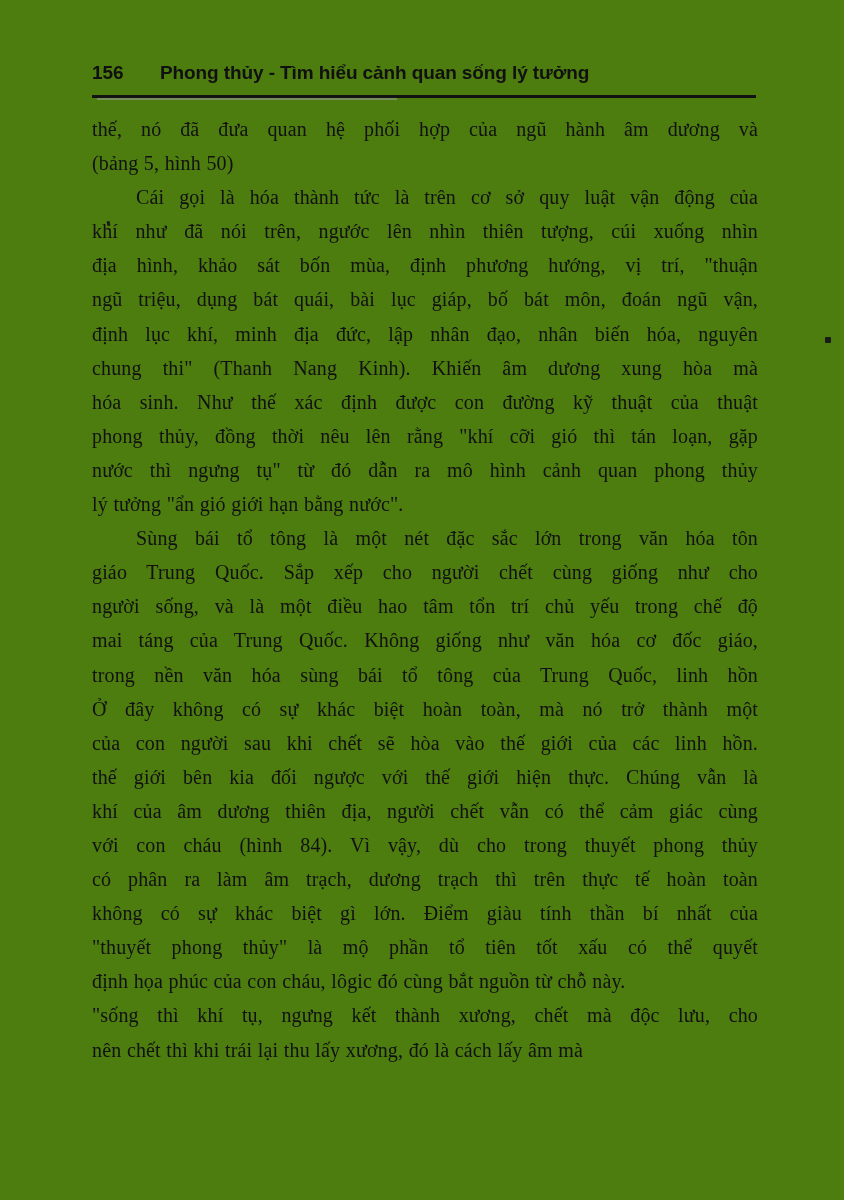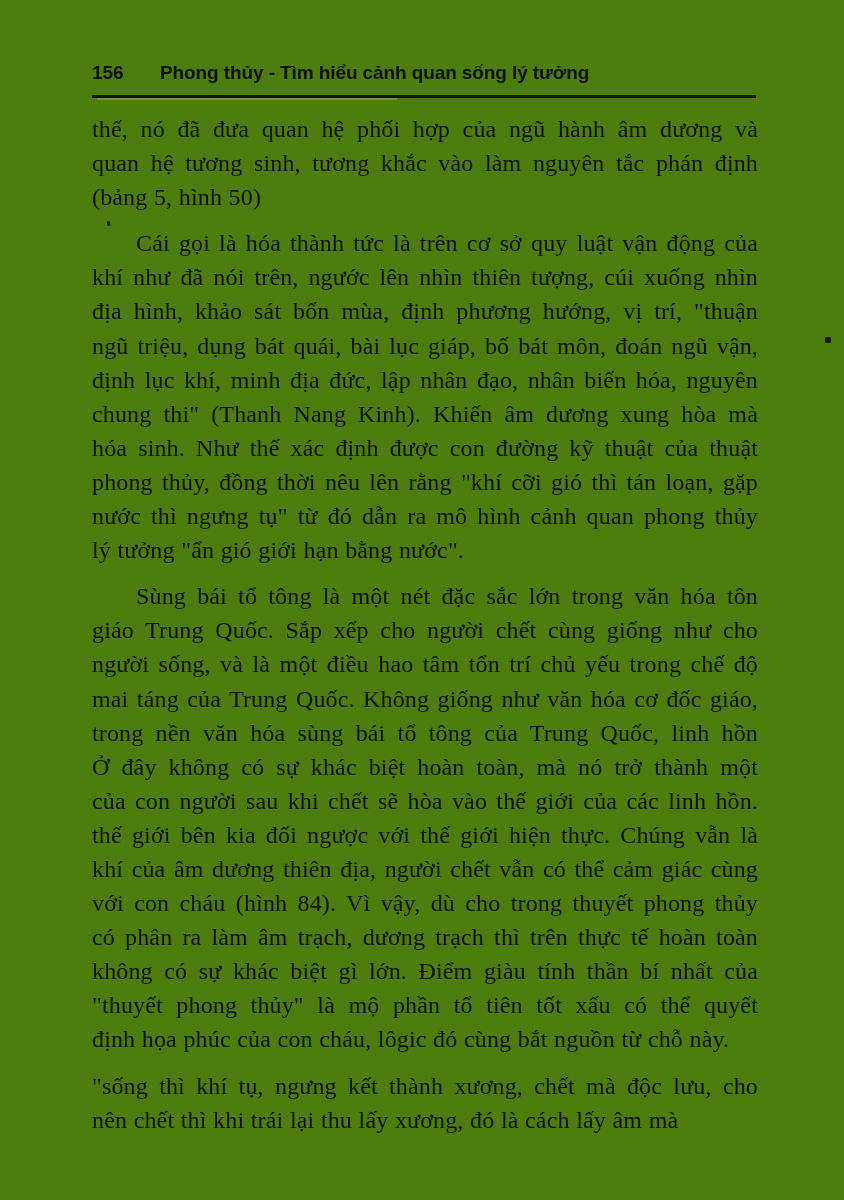--- a/index.html
+++ b/index.html
@@ -64,28 +64,28 @@
   .body {
     position: absolute;
     left: 92px;
     top: 112px;
     width: 666px;
   }
   p.para {
     margin: 0;
     text-align: justify;
     text-justify: inter-word;
-    font-size: 24px;
+    font-size: 20px;
     line-height: 34.1px;
     letter-spacing: 0.15px;
     word-spacing: 0.4px;
     color: #111111;
   }
   p.para + p.para {
-    margin-top: 12px;
+    margin-top: 0px;
   }
 
   
   .lines span.ln {
     display: block;
     text-align: justify;
     text-align-last: justify;
   }
   .lines span.ln.last {
     text-align-last: left;
@@ -121,21 +121,20 @@
     <span class="runtitle">Phong thủy - Tìm hiểu cảnh quan sống lý tưởng</span>
   </div>
   <div class="header-rule"></div>
   <div class="header-rule-smudge"></div>
 
   <div class="body">
 
     <p class="para">
       <span class="lines">
         <span class="ln">thế, nó đã đưa quan hệ phối hợp của ngũ hành âm dương và</span>
-        <span class="ln">quan hệ tương sinh, tương khắc vào làm nguyên tắc phán định</span>
         <span class="ln last">(bảng 5, hình 50)</span>
       </span>
     </p>
 
     <p class="para">
       <span class="lines">
         <span class="ln" style="text-indent:44px">Cái gọi là hóa thành tức là trên cơ sở quy luật vận động của</span>
         <span class="ln">khí như đã nói trên, ngước lên nhìn thiên tượng, cúi xuống nhìn</span>
         <span class="ln">địa hình, khảo sát bốn mùa, định phương hướng, vị trí, "thuận</span>
         <span class="ln">ngũ triệu, dụng bát quái, bài lục giáp, bố bát môn, đoán ngũ vận,</span>

